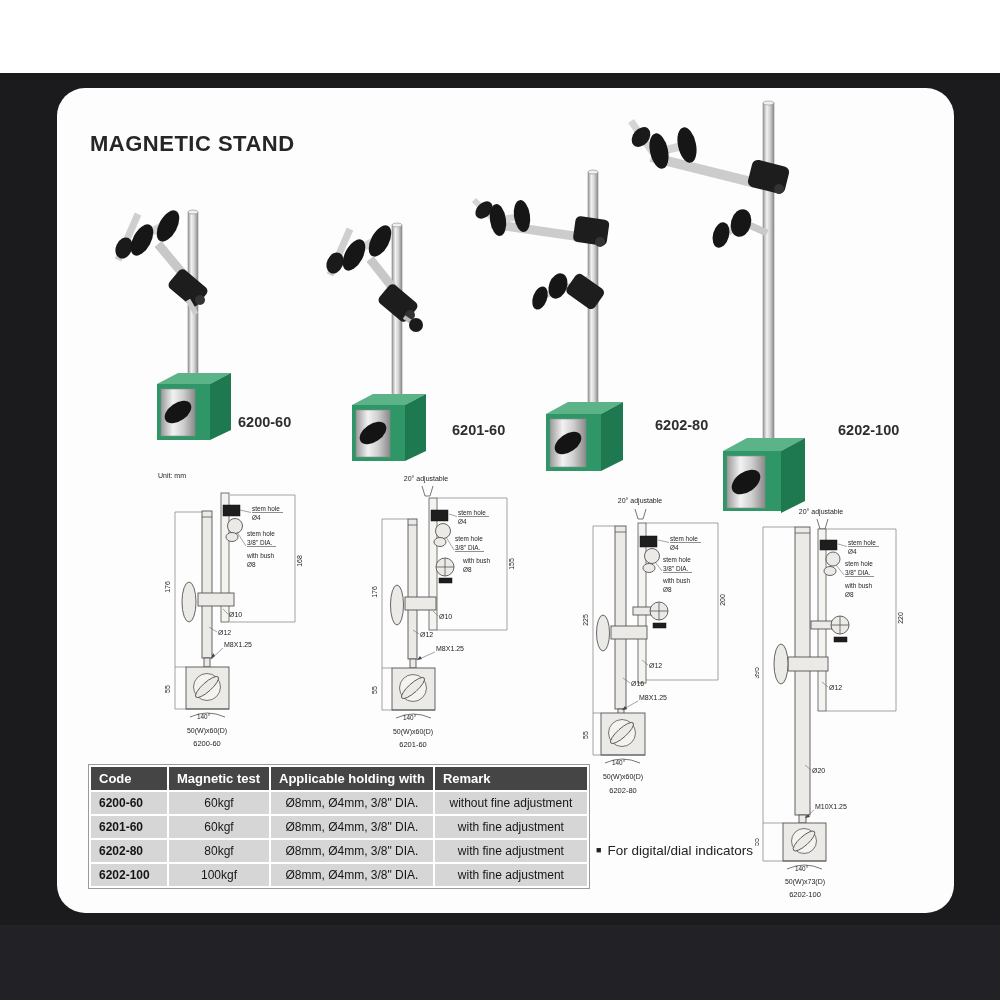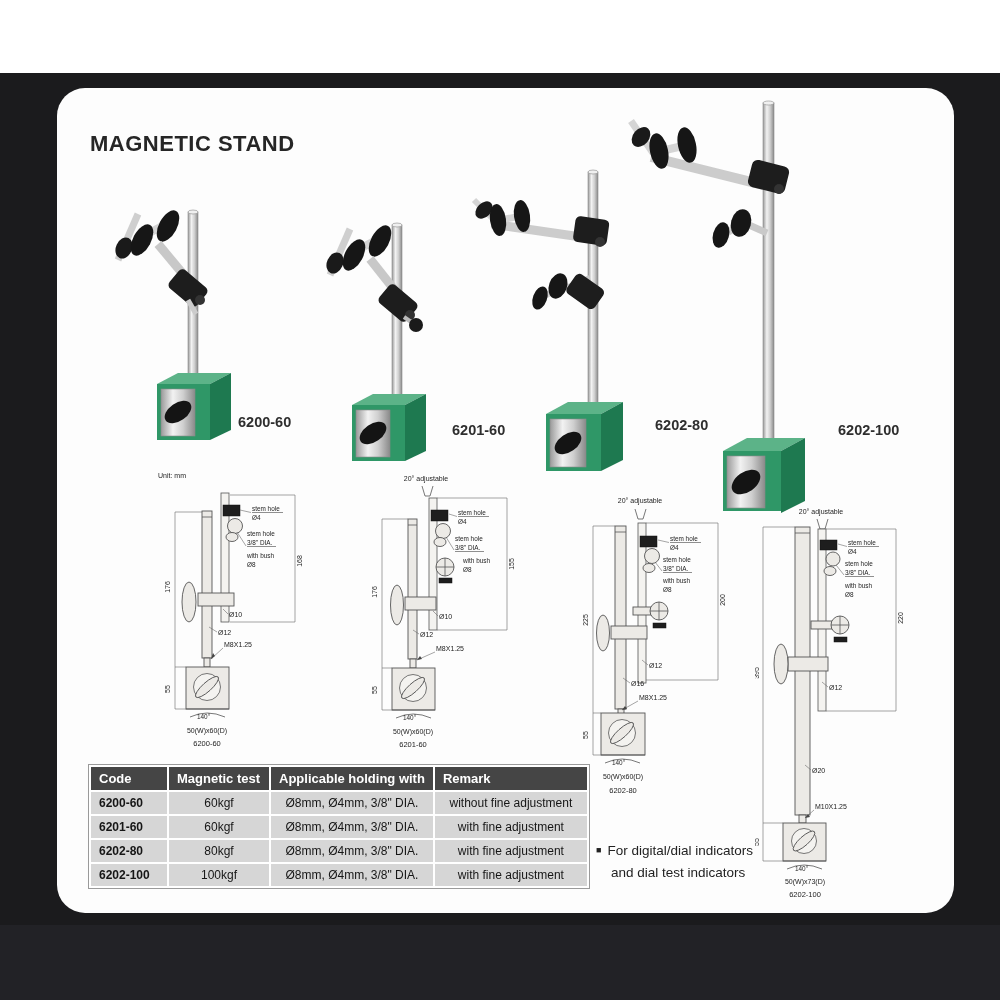--- a/index.html
+++ b/index.html
@@ -459,15 +459,14 @@
         <td class="code">6202-100</td>
         <td class="force">100kgf</td>
         <td class="stem">Ø8mm, Ø4mm, 3/8" DIA.</td>
         <td class="remark">with fine adjustment</td>
       </tr>
     </tbody>
   </table>
 
   <div class="abs note">
     <div><span class="bullet">■</span><span>For digital/dial indicators</span></div>
-    <div class="l2">and dial test indicators</div>
   </div>
 </div>
 
 </body></html>

